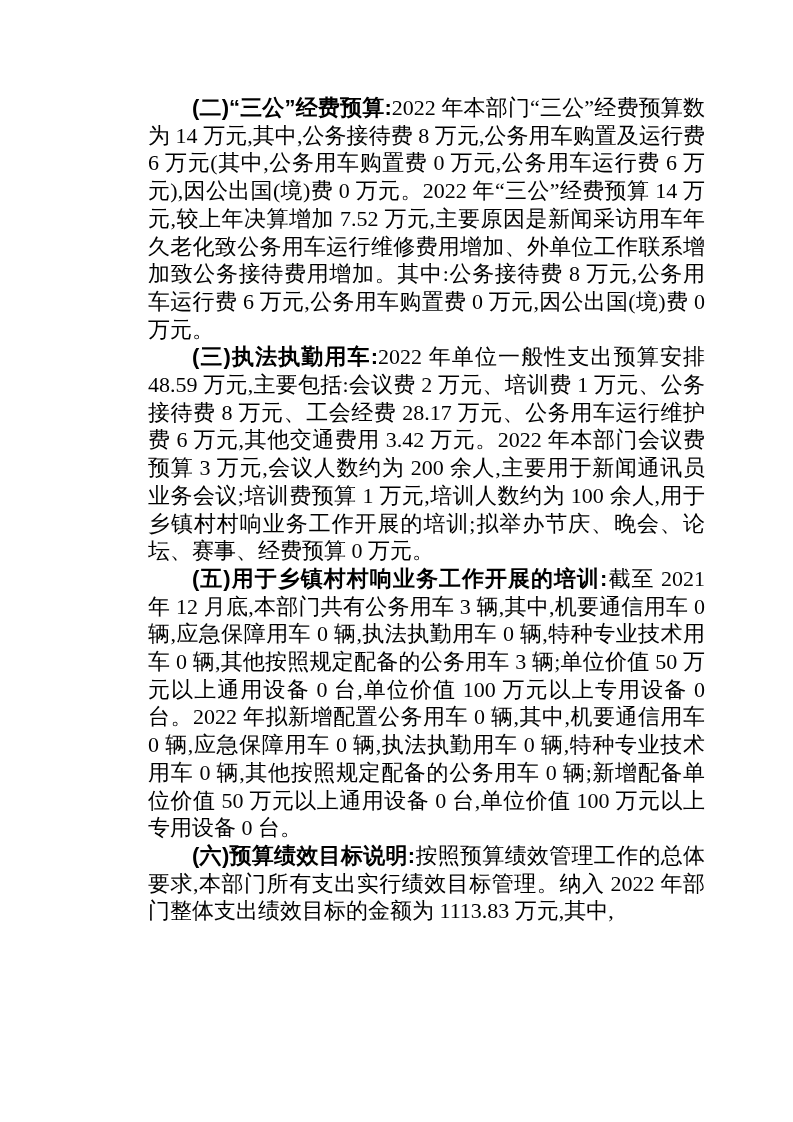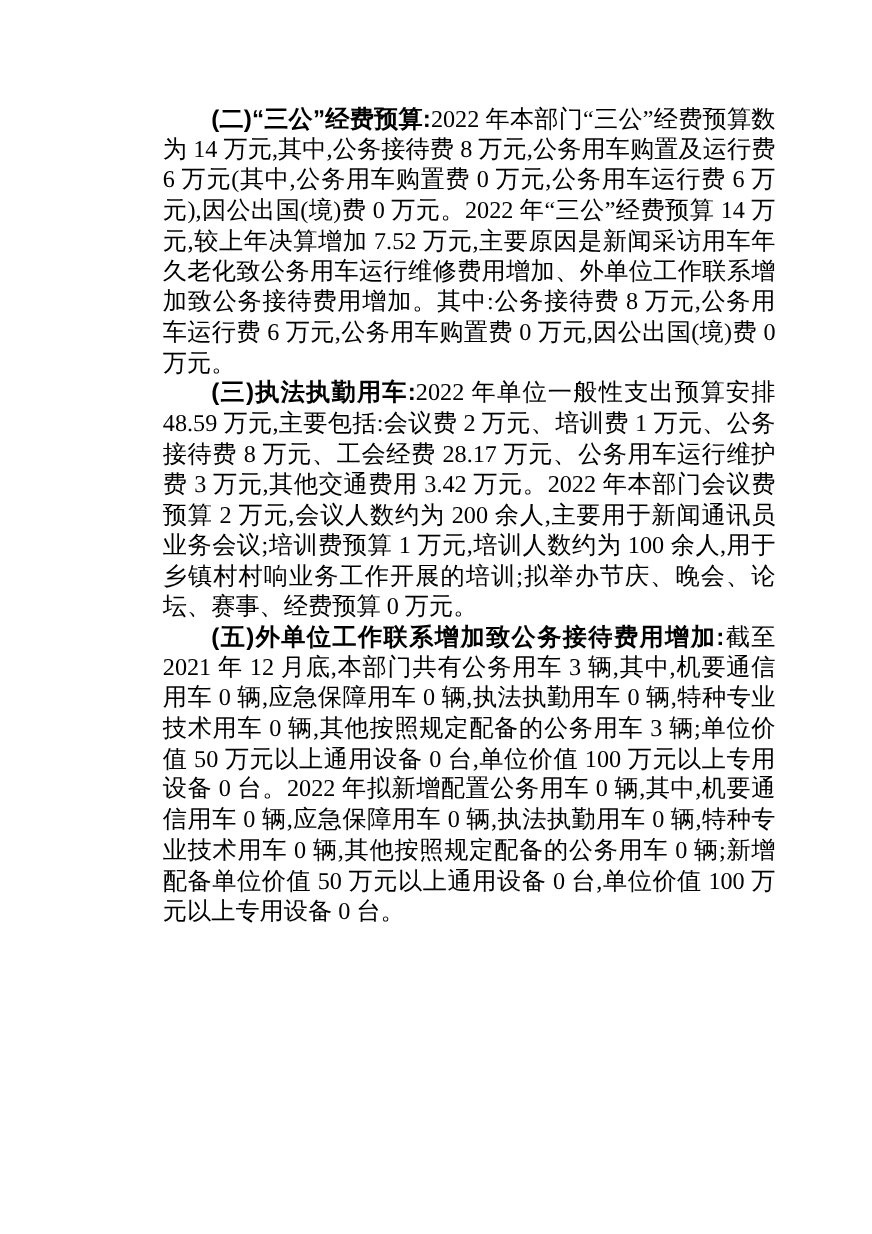--- a/index.html
+++ b/index.html
@@ -37,20 +37,21 @@
   }
 </style>
 </head>
 <body>
 
 <div class="page">
   <div class="content">
 
     <p class="para"><span class="para-heading">(二)“三公”经费预算:</span><span>2022 年本部门“三公”经费预算数为 14 万元,其中,公务接待费 8 万元,公务用车购置及运行费 6 万元(其中,公务用车购置费 0 万元,公务用车运行费 6 万元),因公出国(境)费 0 万元。2022 年“三公”经费预算 14 万元,较上年决算增加 7.52 万元,主要原因是新闻采访用车年久老化致公务用车运行维修费用增加、外单位工作联系增加致公务接待费用增加。其中:公务接待费 8 万元,公务用车运行费 6 万元,公务用车购置费 0 万元,因公出国(境)费 0 万元。</span></p>
 
-    <p class="para"><span class="para-heading">(三)执法执勤用车:</span><span>2022 年单位一般性支出预算安排 48.59 万元,主要包括:会议费 2 万元、培训费 1 万元、公务接待费 8 万元、工会经费 28.17 万元、公务用车运行维护费 3 万元,其他交通费用 3.42 万元。2022 年本部门会议费预算 2 万元,会议人数约为 200 余人,主要用于新闻通讯员业务会议;培训费预算 1 万元,培训人数约为 100 余人,用于乡镇村村响业务工作开展的培训;拟举办节庆、晚会、论坛、赛事、经费预算 0 万元。</span></p>
+    <p class="para"><span class="para-heading">(三)执法执勤用车:</span><span>2022 年单位一般性支出预算安排 48.59 万元,主要包括:会议费 2 万元、培训费 1 万元、公务接待费 8 万元、工会经费 28.17 万元、公务用车运行维护费 6 万元,其他交通费用 3.42 万元。2022 年本部门会议费预算 3 万元,会议人数约为 200 余人,主要用于新闻通讯员业务会议;培训费预算 1 万元,培训人数约为 100 余人,用于乡镇村村响业务工作开展的培训;拟举办节庆、晚会、论坛、赛事、经费预算 0 万元。</span></p>
 
 
-    <p class="para"><span class="para-heading">(五)外单位工作联系增加致公务接待费用增加:</span><span>截至 2021 年 12 月底,本部门共有公务用车 3 辆,其中,机要通信用车 0 辆,应急保障用车 0 辆,执法执勤用车 0 辆,特种专业技术用车 0 辆,其他按照规定配备的公务用车 3 辆;单位价值 50 万元以上通用设备 0 台,单位价值 100 万元以上专用设备 0 台。2022 年拟新增配置公务用车 0 辆,其中,机要通信用车 0 辆,应急保障用车 0 辆,执法执勤用车 0 辆,特种专业技术用车 0 辆,其他按照规定配备的公务用车 0 辆;新增配备单位价值 50 万元以上通用设备 0 台,单位价值 100 万元以上专用设备 0 台。</span></p>
+    <p class="para"><span class="para-heading">(五)用于乡镇村村响业务工作开展的培训:</span><span>截至 2021 年 12 月底,本部门共有公务用车 3 辆,其中,机要通信用车 0 辆,应急保障用车 0 辆,执法执勤用车 0 辆,特种专业技术用车 0 辆,其他按照规定配备的公务用车 3 辆;单位价值 50 万元以上通用设备 0 台,单位价值 100 万元以上专用设备 0 台。2022 年拟新增配置公务用车 0 辆,其中,机要通信用车 0 辆,应急保障用车 0 辆,执法执勤用车 0 辆,特种专业技术用车 0 辆,其他按照规定配备的公务用车 0 辆;新增配备单位价值 50 万元以上通用设备 0 台,单位价值 100 万元以上专用设备 0 台。</span></p>
 
+    <p class="para"><span class="para-heading">(六)预算绩效目标说明:</span><span>按照预算绩效管理工作的总体要求,本部门所有支出实行绩效目标管理。纳入 2022 年部门整体支出绩效目标的金额为 1113.83 万元,其中,</span></p>
 
   </div>
 </div>
 
 </body></html>

